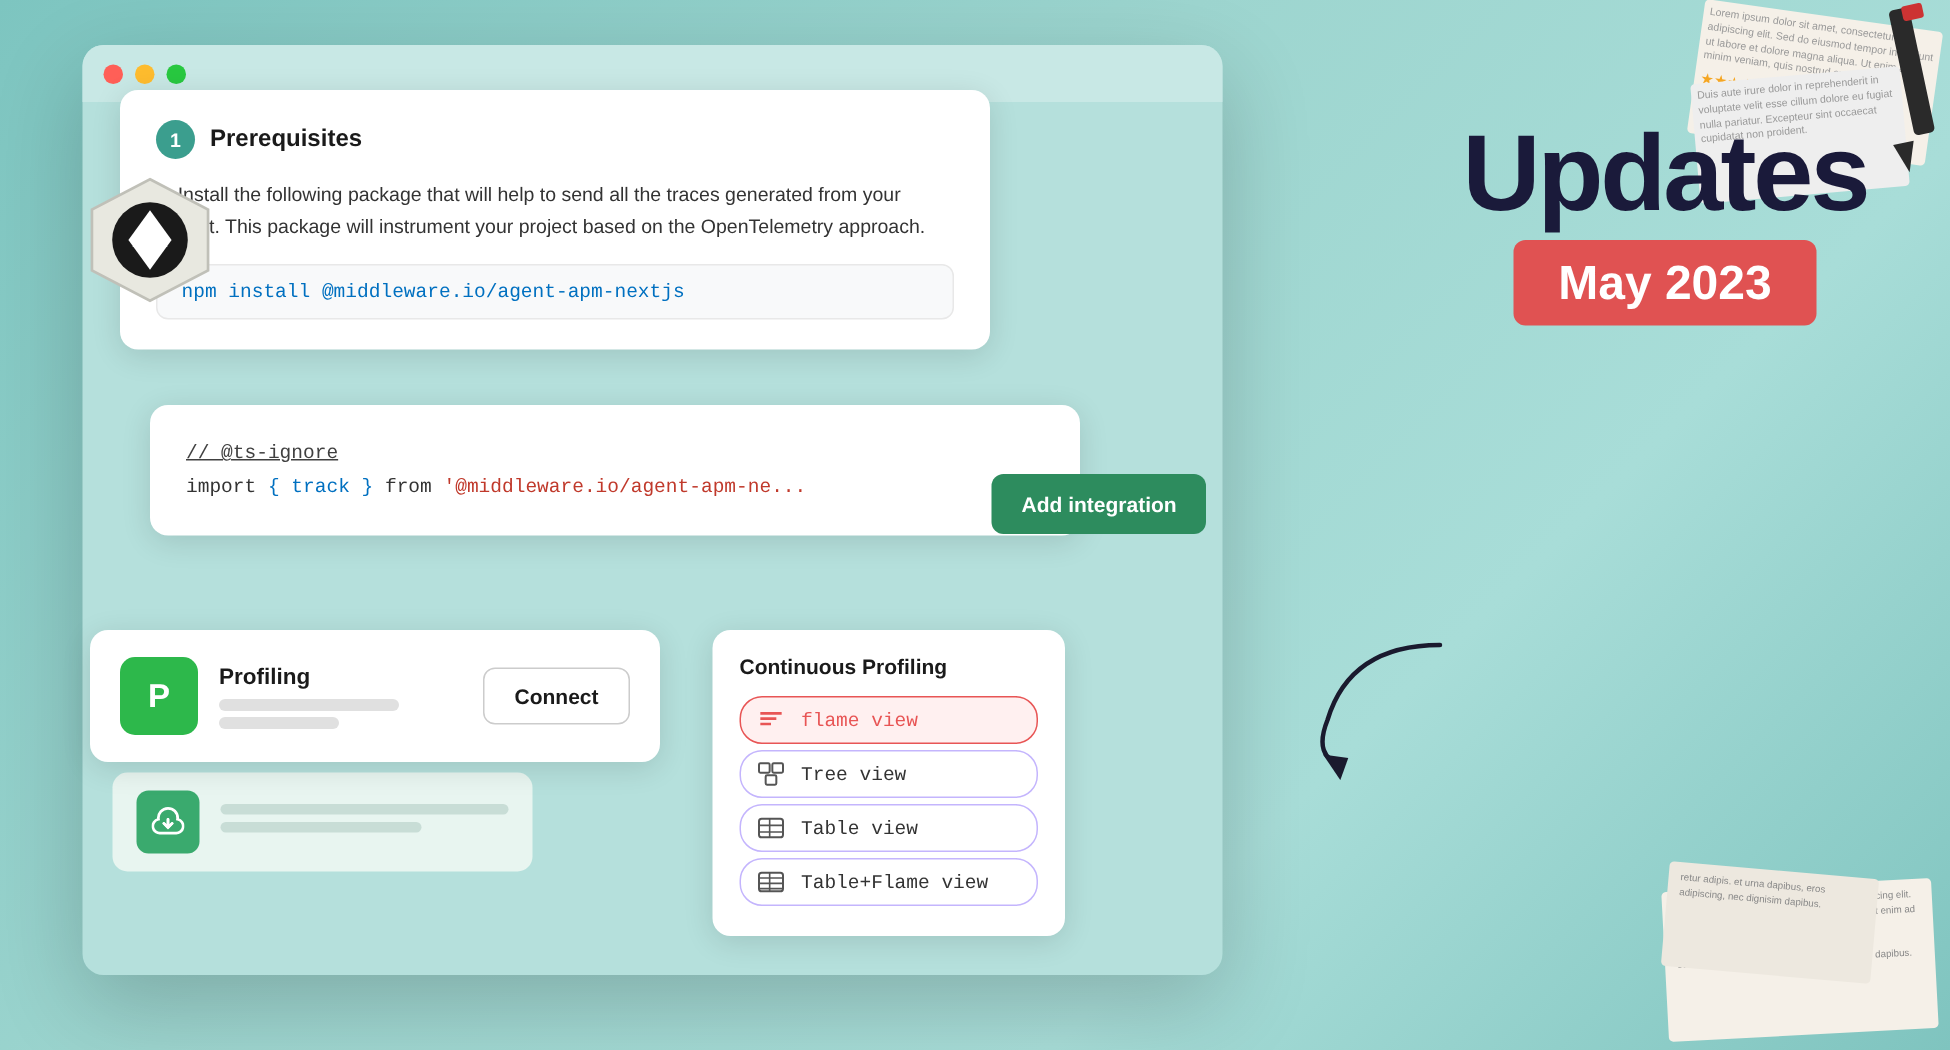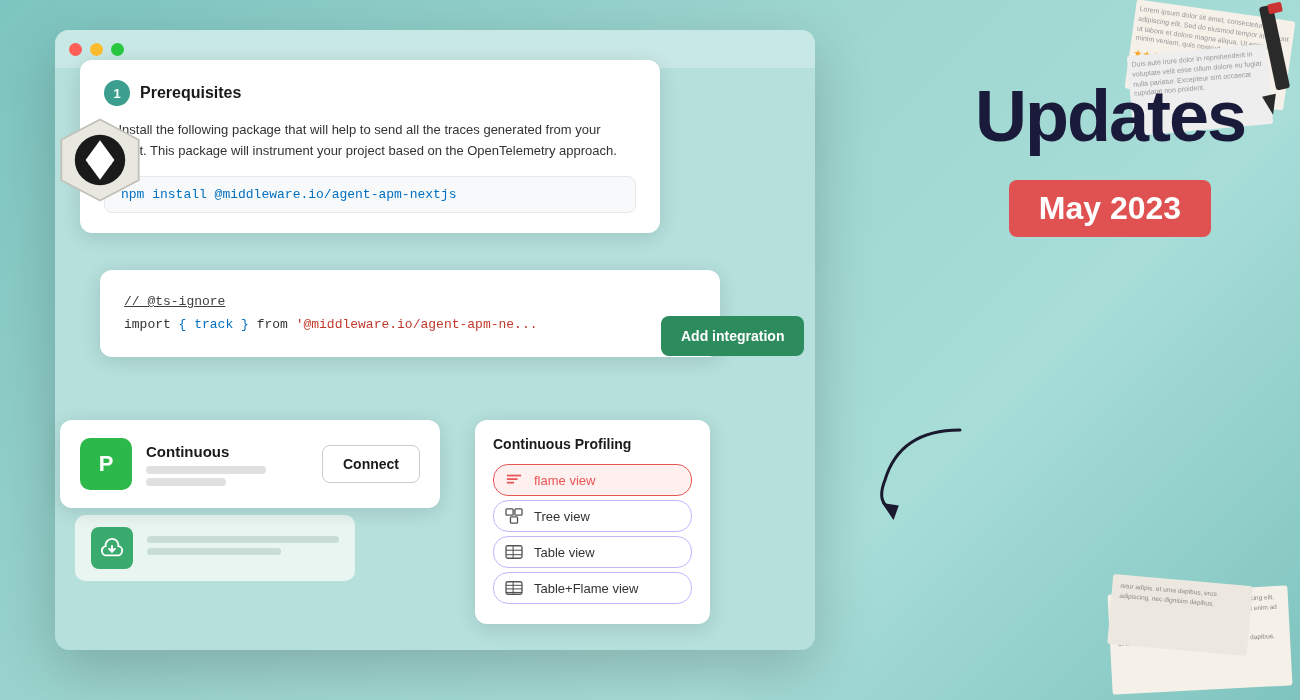--- a/index.html
+++ b/index.html
@@ -335,20 +335,21 @@
       display: flex;
       align-items: center;
       gap: 10px;
       padding: 7px 10px;
       border-radius: 15px;
       margin-bottom: 4px;
       font-size: 13px;
       font-weight: 500;
       color: #333;
       cursor: pointer;
+      font-family: Liberation Mono, monospace;
     }
 
     .view-option.active {
       background: #fff0f0;
       border: 1.5px solid #e85555;
       color: #e85555;
     }
 
     .view-option.inactive {
       border: 1px solid #c4b5fd;
@@ -380,21 +381,21 @@
     }
 
     .date-badge {
       display: inline-block;
       background: #e05252;
       color: white;
       font-size: 32px;
       font-weight: 700;
       padding: 10px 30px;
       border-radius: 8px;
-      margin-top: 28px;
+      margin-top: 8px;
     }
 
     
     .arrow-svg {
       position: absolute;
       top: 420px;
       right: 310px;
       z-index: 5;
     }
 
@@ -477,21 +478,21 @@
     <span class="code-string">'@middleware.io/agent-apm-ne...</span>
   </div>
 </div>
 
 <button class="add-integration-btn">Add integration</button>
 
 <div class="pagerduty-card">
   <div class="pd-row">
     <div class="pd-icon">P</div>
     <div class="pd-info">
-      <div class="pd-name">Continuous</div>
+      <div class="pd-name">Profiling</div>
       <div class="pd-lines">
         <div class="pd-line pd-line-1"></div>
         <div class="pd-line pd-line-2"></div>
       </div>
     </div>
     <button class="connect-btn">Connect</button>
   </div>
 </div>
 
 <div class="second-integration">

